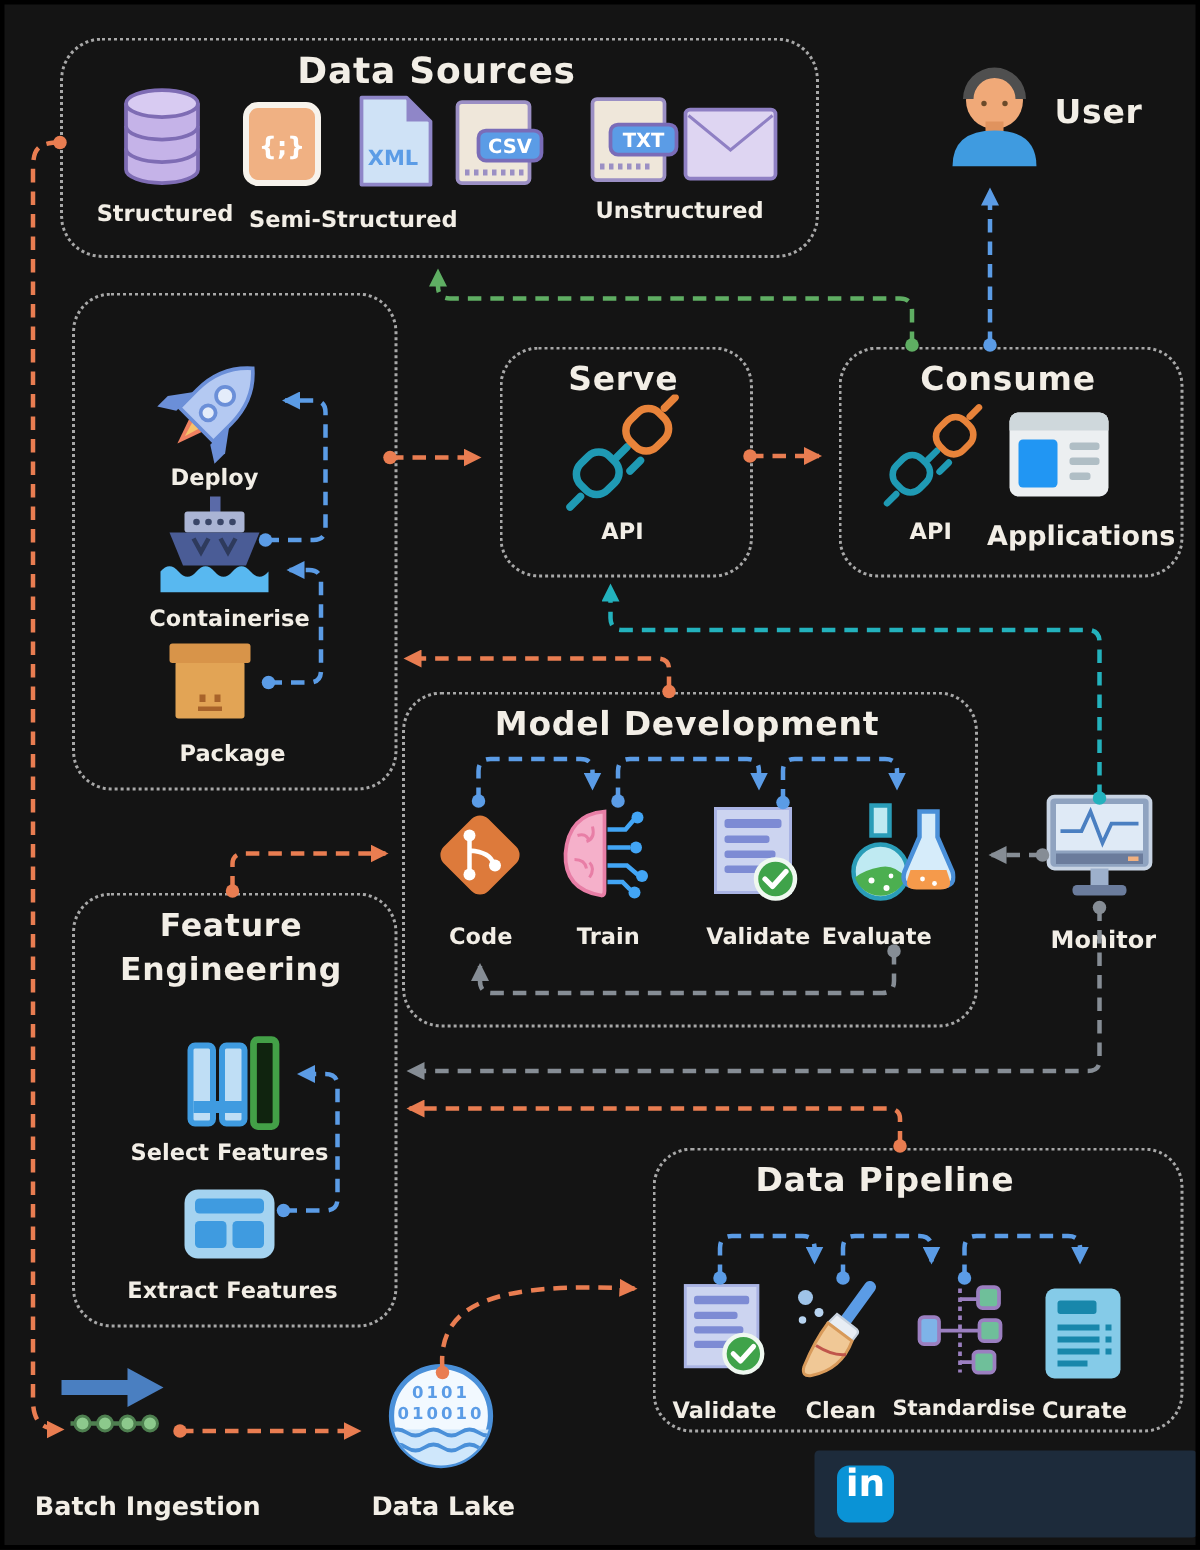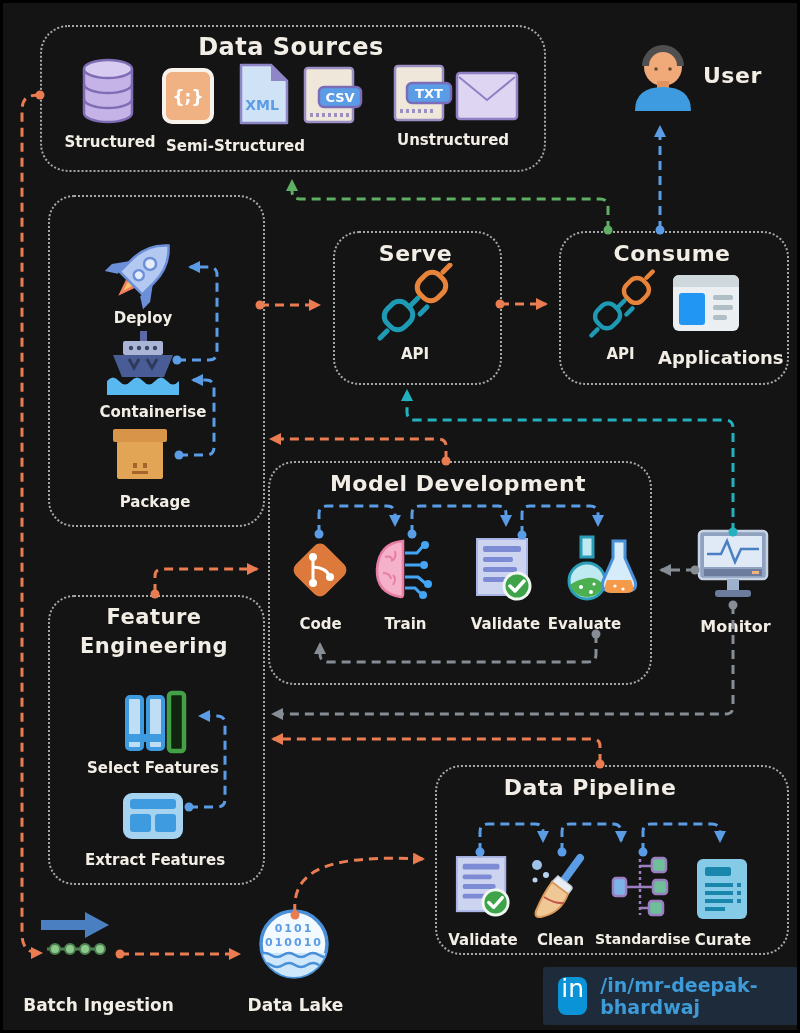--- a/index.html
+++ b/index.html
@@ -13,21 +13,21 @@
     font-size:22px;letter-spacing:.5px;z-index:2;}
   .lbl{position:absolute;color:#f2eee6;font-weight:bold;text-align:center;
     font-size:15px;z-index:2;}
   .icon{position:absolute;z-index:2;}
   .icon svg{display:block;width:100%;height:100%;}
   #wires{position:absolute;left:0;top:0;z-index:3;pointer-events:none;}
   #li-badge{position:absolute;left:540px;top:964px;width:255px;height:58px;
     background:#1d2b3b;border-radius:3px;display:flex;align-items:center;
     gap:13px;padding-left:15px;box-sizing:border-box;z-index:2;}
   #li-logo{width:38px;height:38px;background:#0a93d6;border-radius:8px;
-    color:#fff;font-weight:normal;font-size:25px;display:flex;align-items:center;
+    color:#fff;font-weight:bold;font-size:25px;display:flex;align-items:center;
     justify-content:center;padding-bottom:15px;box-sizing:border-box;}
   #li-handle{color:#3e9bd8;font-size:19px;font-weight:bold;}
 </style>
 </head>
 <body>
 
 <div id="canvas">
 
   <div class="box" style="left:37px;top:22px;width:502px;height:143px;border-radius:28px;"></div>
   <div class="box" style="left:45px;top:192px;width:213px;height:328px;"></div>
@@ -378,21 +378,20 @@
         <path d="M2 60 q6 -4 12 0 t12 0 t12 0 t12 0 t12 0 t12 0" fill="none" stroke="#4a90d9" stroke-width="2.5"></path>
       </g>
       <text x="37" y="27" text-anchor="middle" font-size="11" font-weight="bold" fill="#5b9ce6" letter-spacing="2">0101</text>
       <text x="37" y="41" text-anchor="middle" font-size="11" font-weight="bold" fill="#5b9ce6" letter-spacing="2">010010</text>
     </svg>
   </div>
   <div class="lbl" style="left:240px;top:992px;width:105px;font-size:17px;">Data Lake</div>
 
   <div id="li-badge">
     <div id="li-logo">in</div>
-    <div id="li-handle">/in/mr-deepak-bhardwaj</div>
   </div>
 
   <svg id="wires" width="800" height="1033" viewBox="0 0 800 1033">
     <defs>
       <marker id="m-o" markerUnits="userSpaceOnUse" markerWidth="14" markerHeight="12" refX="10" refY="6" orient="auto">
           <path d="M0 0 L12 6 L0 12 z" fill="#e97d51"></path>
         </marker>
       <marker id="m-b" markerUnits="userSpaceOnUse" markerWidth="14" markerHeight="12" refX="10" refY="6" orient="auto">
           <path d="M0 0 L12 6 L0 12 z" fill="#5b9ce6"></path>
         </marker>

